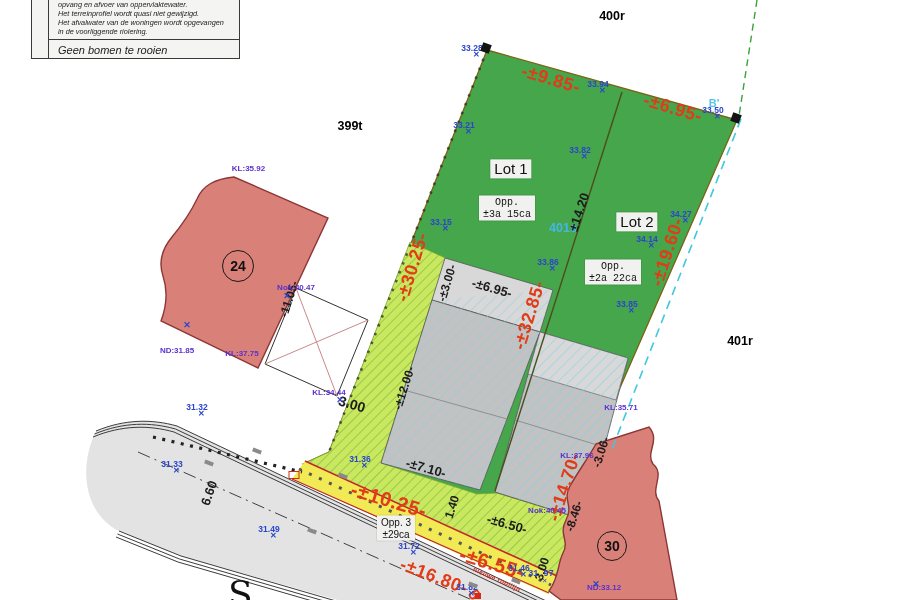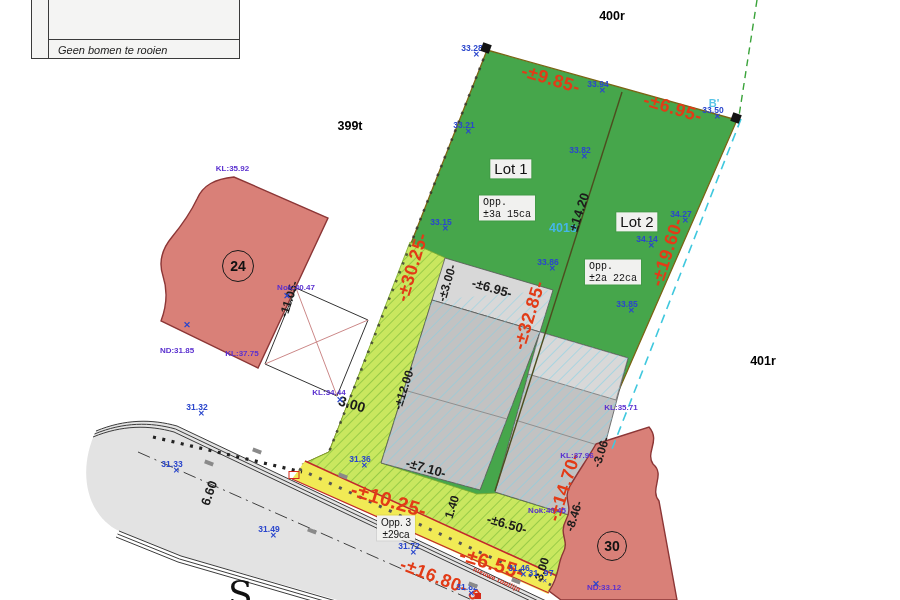--- a/index.html
+++ b/index.html
@@ -16,21 +16,21 @@
   .light{color:#45b6e8;}
   .section{color:#58c4e6;font-size:11px;font-weight:bold;}
   .mk{position:absolute;transform:translate(-50%,-50%);}
   .mk-sq{width:9px;height:9px;background:#141414;}
   .mk-x{color:#2a46cc;font-size:9px;font-weight:bold;}
   .mk-x::before{content:"\2715";}
   .mk-arr{width:9px;height:4px;background:#8a8a8a;}
   .mk-redsq{width:6px;height:6px;background:#d42a1a;}
   .mk-redopen{width:9px;height:6px;border:1.2px solid #d42a1a;background:transparent;}
   .tagbox{position:absolute;transform:translate(-50%,-50%);background:#f1f1ef;color:#111;
-          padding:1px 4px;line-height:1.15;box-shadow:0 0 0 1px rgba(0,0,0,.07);text-align:left;}
+          padding:1px 4px;line-height:1.15;box-shadow:0 0 0 1px rgba(0,0,0,.07);text-align:center;}
   .lot-title{font-size:15px;}
   .opp{font-size:10px;font-family:Liberation Mono, monospace;}
   .opp3{font-size:10px;text-align:center;}
   #note-box{position:absolute;left:31px;top:-7px;width:207px;height:64px;background:#f4f4f3;
             border:1px solid #3a3a3a;}
   #note-inner{position:absolute;left:26px;top:6px;right:4px;font-size:7.3px;font-style:italic;
               color:#222;line-height:1.25;}
   #note-vline{position:absolute;left:16px;top:0;bottom:0;width:1px;background:#3a3a3a;}
   #note-sep{position:absolute;left:17px;right:0;top:45px;height:1px;background:#3a3a3a;}
   #note-footer{position:absolute;left:26px;top:50px;font-size:11px;font-style:italic;color:#222;}
@@ -104,20 +104,26 @@
       <path d="M119,531 L181,556 L336,601"></path>
       <path d="M119,531 L181,556 L336,601" transform="translate(-1.5,3)"></path>
       <path d="M119,531 L181,556 L336,601" transform="translate(-3,6)"></path>
     </g>
     <path d="M138,452 L472,600" stroke="#2c2c2c" stroke-width="0.9" stroke-dasharray="13 5 2 5" fill="none"></path>
     <path d="M153,437 L302,472" stroke="#222" stroke-width="3.2" stroke-dasharray="3 6.5" fill="none"></path>
   </svg>
 
   <div id="note-box">
     <div id="note-vline"></div>
+    <div id="note-inner">
+      <div>opvang en afvoer van oppervlaktewater.</div>
+      <div>Het terreinprofiel wordt quasi niet gewijzigd.</div>
+      <div>Het afvalwater van de woningen wordt opgevangen</div>
+      <div>in de voorliggende riolering.</div>
+    </div>
     <div id="note-sep"></div>
     <div id="note-footer">Geen bomen te rooien</div>
   </div>
 
   <div class="tagbox lot-title" style="left:511px;top:169px;">Lot 1</div>
   <div class="tagbox opp" style="left:507px;top:208px;">
     <div>Opp.</div>
     <div>±3a 15ca</div>
   </div>
   <div class="tagbox lot-title" style="left:637px;top:222px;">Lot 2</div>
@@ -132,21 +138,21 @@
 
   <div class="circ" style="left:238px;top:266px;">24</div>
   <div class="circ" style="left:612px;top:546px;width:28px;height:28px;">30</div>
 
   <div id="rooilijn-label">nieuwe rooilijn</div>
   <div id="street-letter">S</div>
 
 <span class="lbl parcel" style="left: 612px; top: 16px; transform: translate(-50%, -50%);">400r</span>
     <span class="lbl parcel" style="left: 350px; top: 126px; transform: translate(-50%, -50%);">399t</span>
     <span class="lbl parcel light" style="left: 563px; top: 228px; transform: translate(-50%, -50%);">401s</span>
-    <span class="lbl parcel" style="left: 740px; top: 361px; transform: translate(-50%, -50%); margin-left: 23px;">401r</span>
+    <span class="lbl parcel" style="left: 740px; top: 341px; transform: translate(-50%, -50%);">401r</span>
     <span class="lbl section" style="left: 714px; top: 103px; transform: translate(-50%, -50%);">B'</span>
     <span class="lbl red" style="left: 551px; top: 79px; transform: translate(-50%, -50%) rotate(17deg);">-±9.85-</span>
     <span class="lbl red" style="left: 673px; top: 108px; transform: translate(-50%, -50%) rotate(17deg);">-±6.95-</span>
     <span class="lbl red" style="left: 412px; top: 267px; transform: translate(-50%, -50%) rotate(-73deg);">-±30.25-</span>
     <span class="lbl red" style="left: 667px; top: 252px; transform: translate(-50%, -50%) rotate(-72deg);">-±19.60-</span>
     <span class="lbl red" style="left: 529px; top: 315px; transform: translate(-50%, -50%) rotate(-73deg);">-±32.85-</span>
     <span class="lbl red" style="left: 564px; top: 487px; transform: translate(-50%, -50%) rotate(-72deg);">-±14.70-</span>
     <span class="lbl red" style="left: 389px; top: 500px; transform: translate(-50%, -50%) rotate(17deg); font-size: 20px;">-±10.25-</span>
     <span class="lbl red" style="left: 492px; top: 563px; transform: translate(-50%, -50%) rotate(17deg); font-size: 20px;">-±6.55-</span>
     <span class="lbl red" style="left: 434px; top: 576px; transform: translate(-50%, -50%) rotate(21deg);">-±16.80-</span>
@@ -175,21 +181,21 @@
     <span class="lbl pt" style="left: 548px; top: 262px; transform: translate(-50%, -50%);">33.86</span>
     <span class="lbl pt" style="left: 627px; top: 304px; transform: translate(-50%, -50%);">33.85</span>
     <span class="lbl pt" style="left: 197px; top: 407px; transform: translate(-50%, -50%);">31.32</span>
     <span class="lbl pt" style="left: 172px; top: 464px; transform: translate(-50%, -50%);">31.33</span>
     <span class="lbl pt" style="left: 360px; top: 459px; transform: translate(-50%, -50%);">31.36</span>
     <span class="lbl pt" style="left: 269px; top: 529px; transform: translate(-50%, -50%);">31.49</span>
     <span class="lbl pt" style="left: 409px; top: 546px; transform: translate(-50%, -50%);">31.72</span>
     <span class="lbl pt" style="left: 519px; top: 568px; transform: translate(-50%, -50%);">31.46</span>
     <span class="lbl pt" style="left: 541px; top: 574px; transform: translate(-50%, -50%); font-family: Liberation Mono, monospace;">31.97</span>
     <span class="lbl pt" style="left: 467px; top: 587px; transform: translate(-50%, -50%);">31.82</span>
-    <span class="lbl lvl" style="left: 228px; top: 169px; transform: translate(-50%, -50%); padding-left: 9px;">KL:35.92</span>
+    <span class="lbl lvl" style="left: 244px; top: 169px; transform: translate(-50%, -50%); padding-left: 9px;">KL:35.92</span>
     <span class="lbl lvl" style="left: 296px; top: 288px; transform: translate(-50%, -50%);">Nok:40.47</span>
     <span class="lbl lvl" style="left: 177px; top: 317px; transform: translate(-50%, -50%); margin-top: 34px;">ND:31.85</span>
     <span class="lbl lvl" style="left: 242px; top: 354px; transform: translate(-50%, -50%);">KL:37.75</span>
     <span class="lbl lvl" style="left: 329px; top: 393px; transform: translate(-50%, -50%);">KL:34.44</span>
     <span class="lbl lvl" style="left: 621px; top: 408px; transform: translate(-50%, -50%);">KL:35.71</span>
     <span class="lbl lvl" style="left: 577px; top: 456px; transform: translate(-50%, -50%);">KL:37.96</span>
     <span class="lbl lvl" style="left: 547px; top: 511px; transform: translate(-50%, -50%);">Nok:40.45</span>
     <span class="lbl lvl" style="left: 604px; top: 588px; transform: translate(-50%, -50%);">ND:33.12</span>
     <span class="mk mk-sq" style="left: 486px; top: 48px; transform: translate(-50%, -50%) rotate(20deg);"></span>
     <span class="mk mk-sq" style="left: 736px; top: 118px; transform: translate(-50%, -50%) rotate(20deg);"></span>

